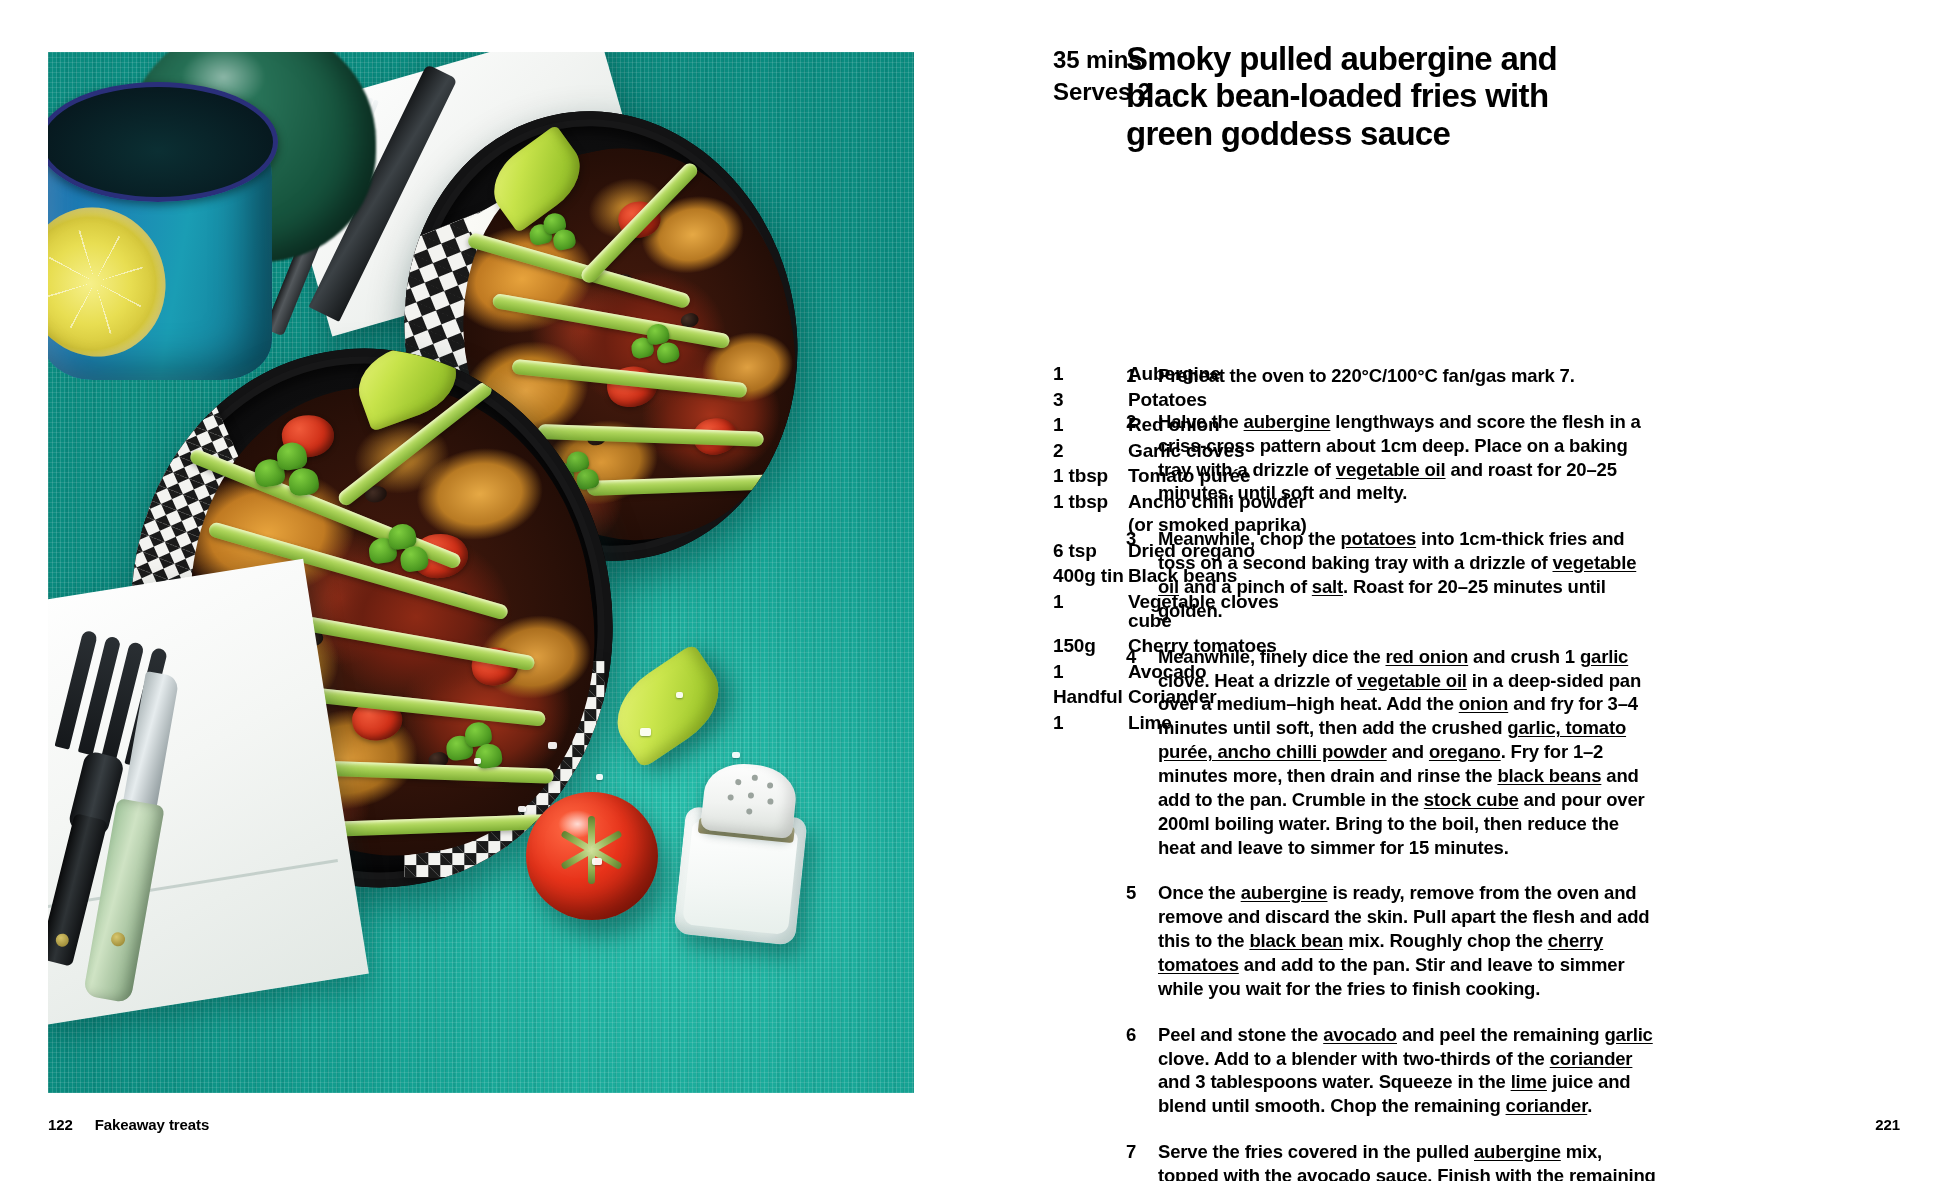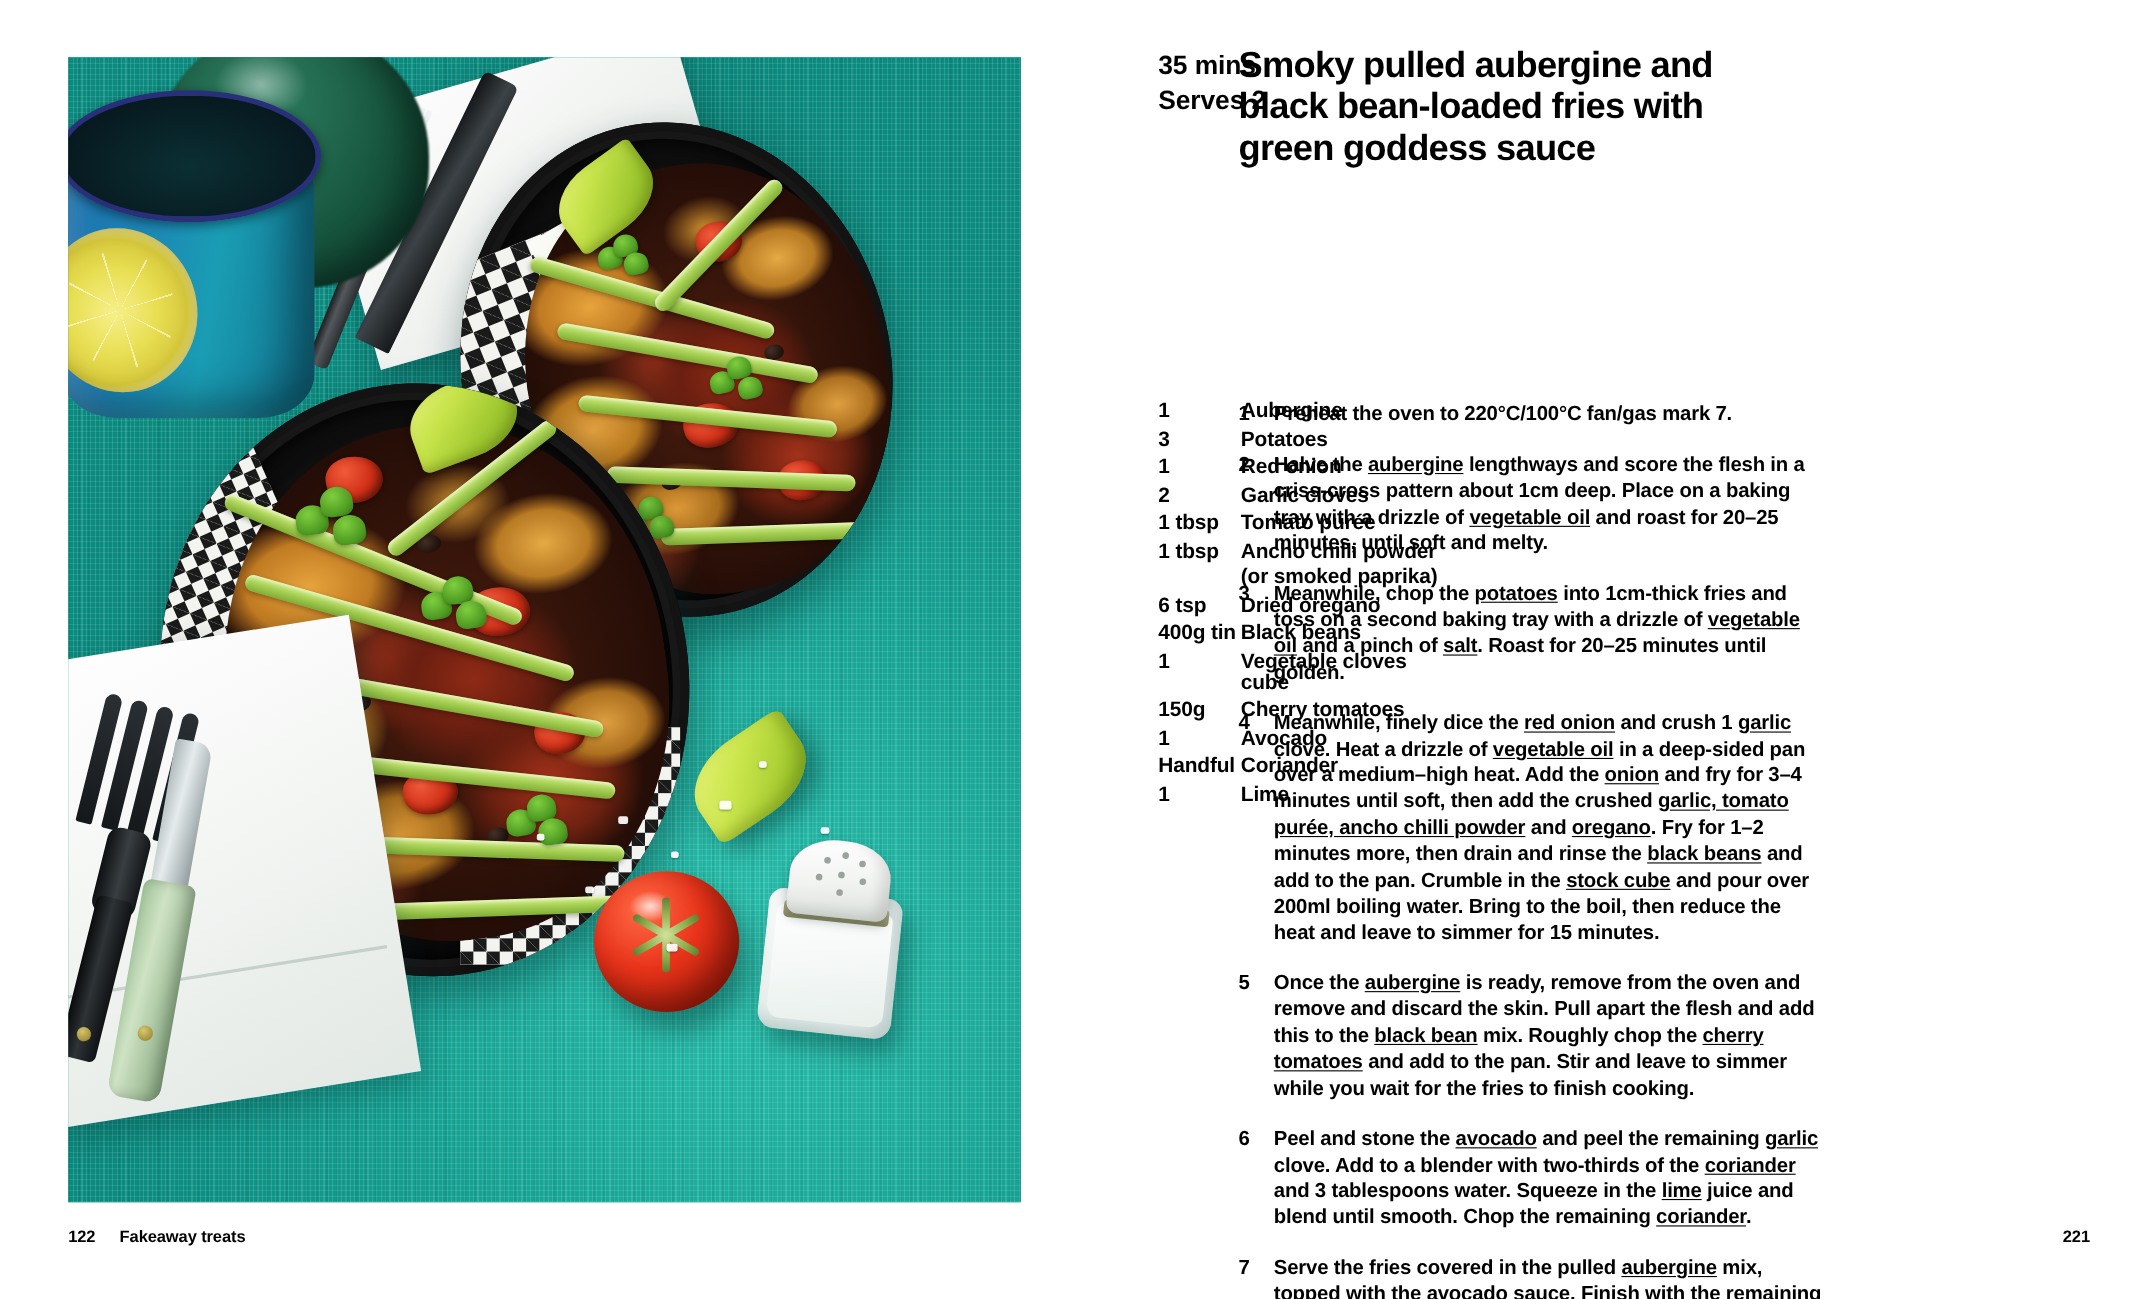--- a/index.html
+++ b/index.html
@@ -15,21 +15,21 @@
   .spread {
     position: relative;
     width: 1947px;
     height: 1181px;
     background: #ffffff;
   }
 
   
   .photo-page {
     position: absolute;
-    left: 16px; top: 0;
+    left: 2px; top: 0;
     width: 974px; height: 1181px;
   }
 
   .photo {
     position: absolute;
     left: 46px; top: 52px;
     width: 866px; height: 1041px;
     overflow: hidden;
     background: #18a193;
   }

